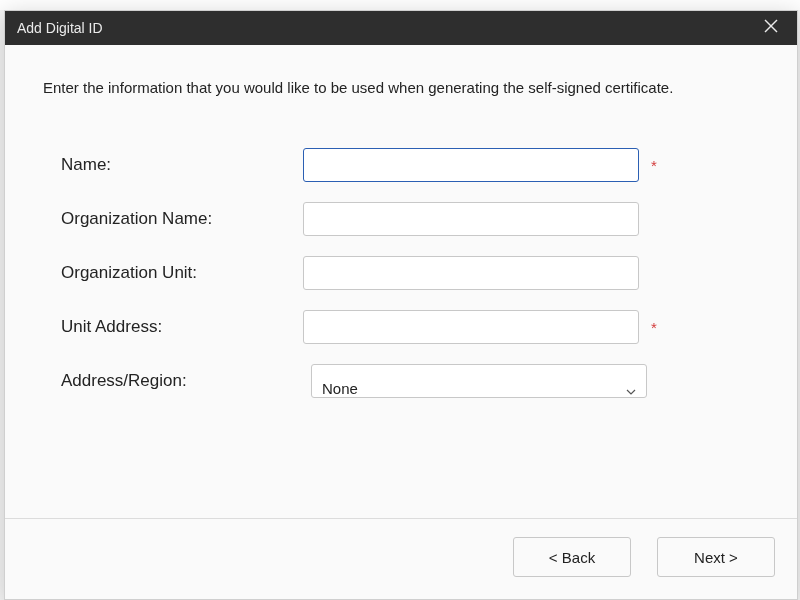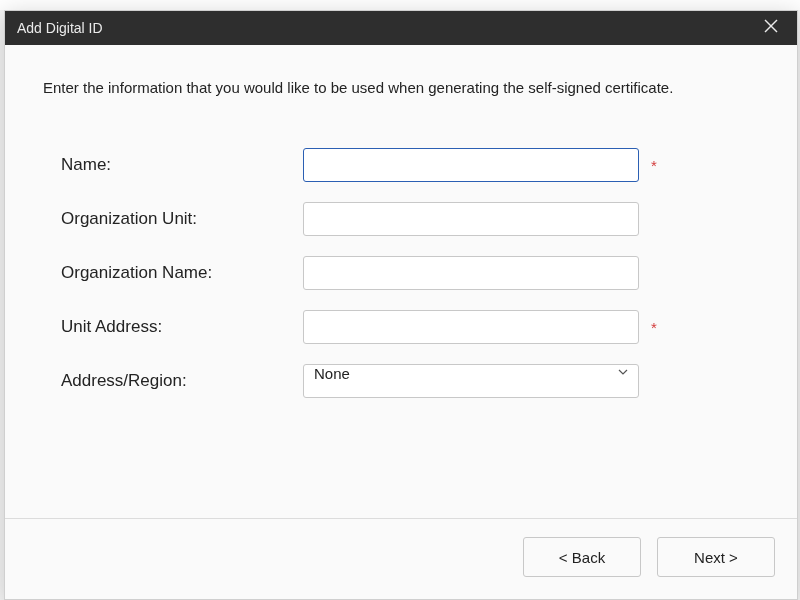--- a/index.html
+++ b/index.html
@@ -84,38 +84,39 @@
   .select {
     width: 336px;
     height: 34px;
     border: 1px solid #c8c8c8;
     background: #fff;
     border-radius: 3px;
     font-size: 15px;
     padding: 0 10px;
     color: #222;
     display: flex;
-    align-items: flex-start;
+    align-items: flex-end;
     justify-content: space-between;
     cursor: pointer;
+    margin-left: 8px;
   }
   .chevron {
     font-size: 11px;
     color: #555;
   }
   .asterisk {
     color: #d23c3c;
     font-size: 15px;
   }
   .footer {
     border-top: 1px solid #dcdcdc;
     padding: 18px 22px 22px 22px;
     display: flex;
     justify-content: flex-end;
-    gap: 16px;
+    gap: 26px;
   }
   .btn {
     min-width: 118px;
     height: 40px;
     border: 1px solid #c8c8c8;
     background: #fafafa;
     border-radius: 3px;
     font-size: 15px;
     color: #222;
     display: flex;
@@ -161,28 +162,28 @@
 
     <div class="form-row">
       <div class="form-label">Name:</div>
       <div class="field-wrap">
         <input class="text-input focused" type="text" autofocus="" value="" style="">
         <span class="asterisk">*</span>
       </div>
     </div>
 
     <div class="form-row">
+      <div class="form-label">Organization Name:</div>
+      <div class="field-wrap">
+        <input class="text-input" type="text" value="" style="">
+      </div>
+    </div>
+
+    <div class="form-row">
       <div class="form-label">Organization Unit:</div>
-      <div class="field-wrap">
-        <input class="text-input" type="text" value="" style="">
-      </div>
-    </div>
-
-    <div class="form-row">
-      <div class="form-label">Organization Name:</div>
       <div class="field-wrap">
         <input class="text-input" type="text" value="" style="">
       </div>
     </div>
 
     <div class="form-row">
       <div class="form-label">Unit Address:</div>
       <div class="field-wrap">
         <input class="text-input" type="text" value="" style="">
         <span class="asterisk">*</span>

